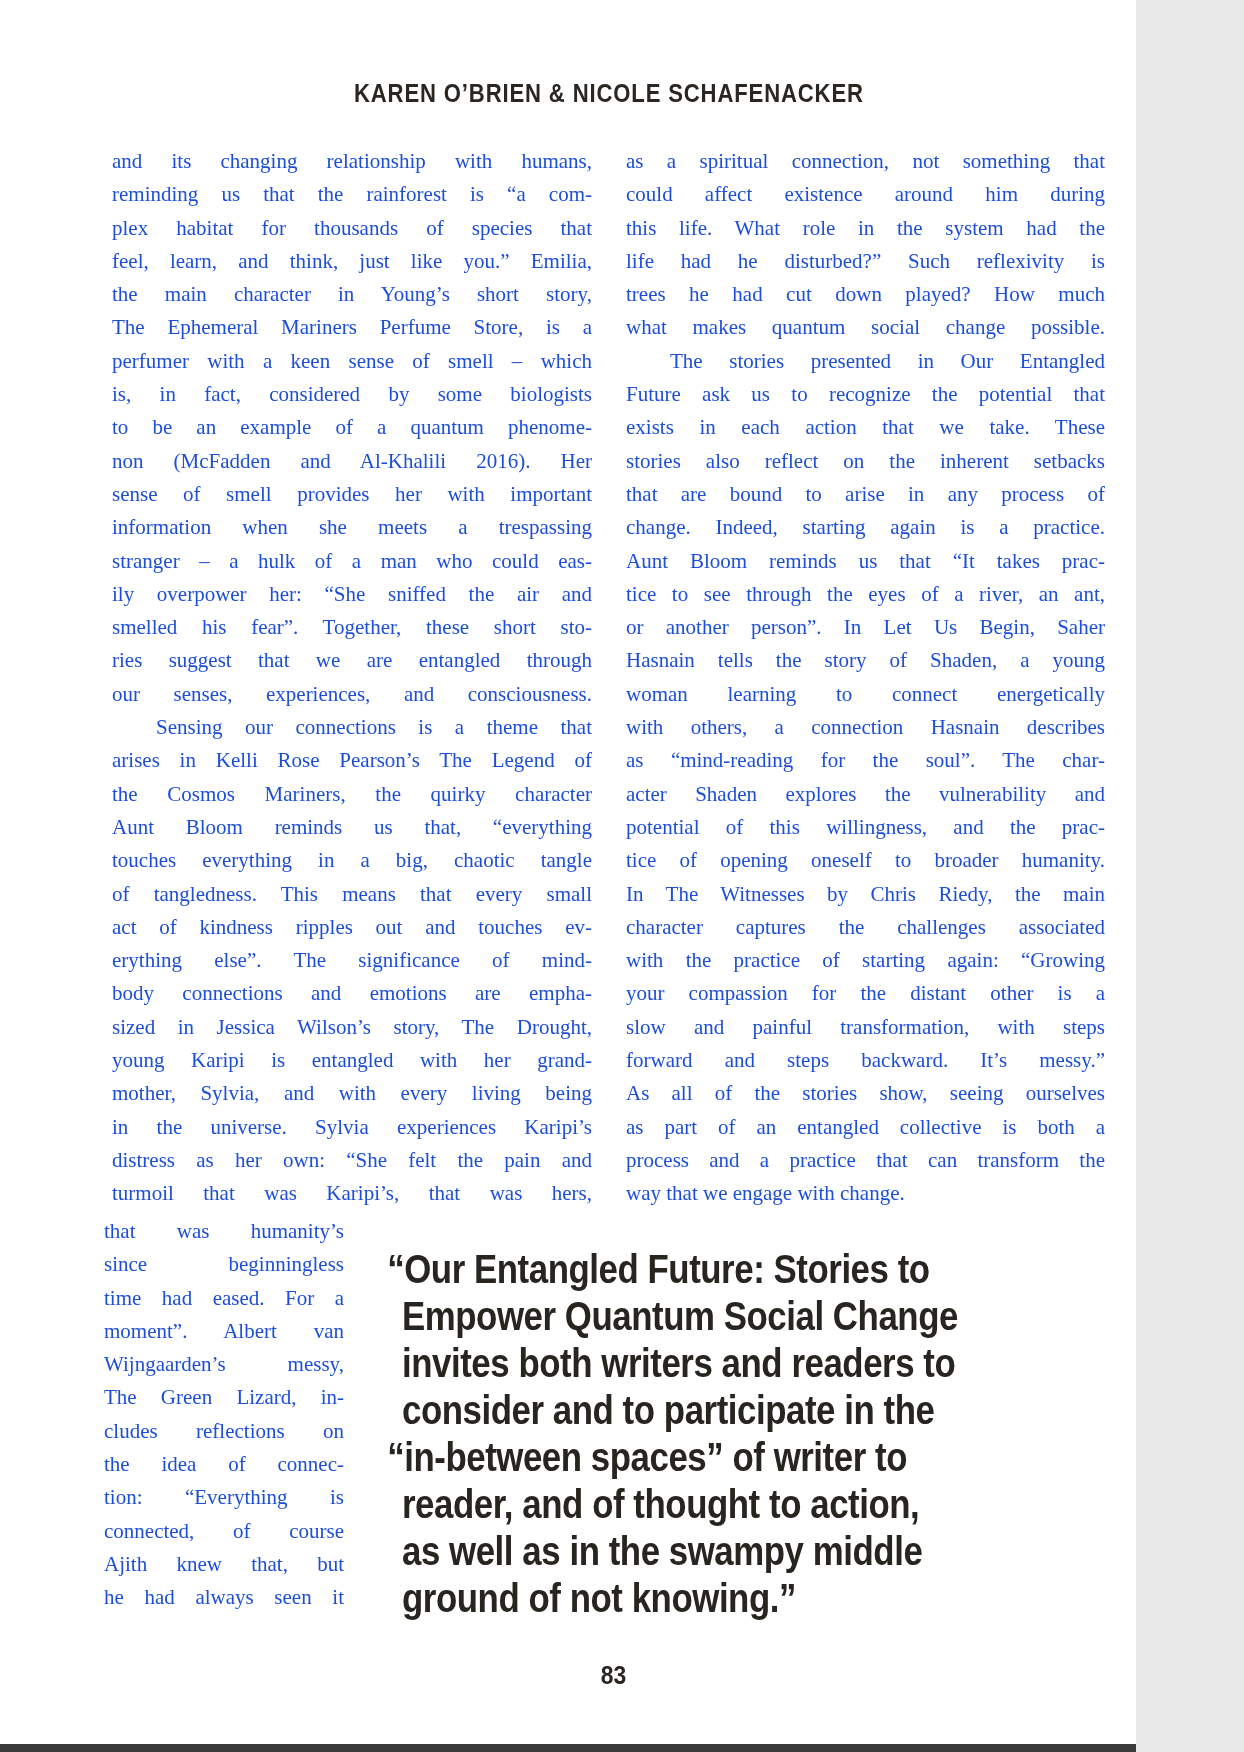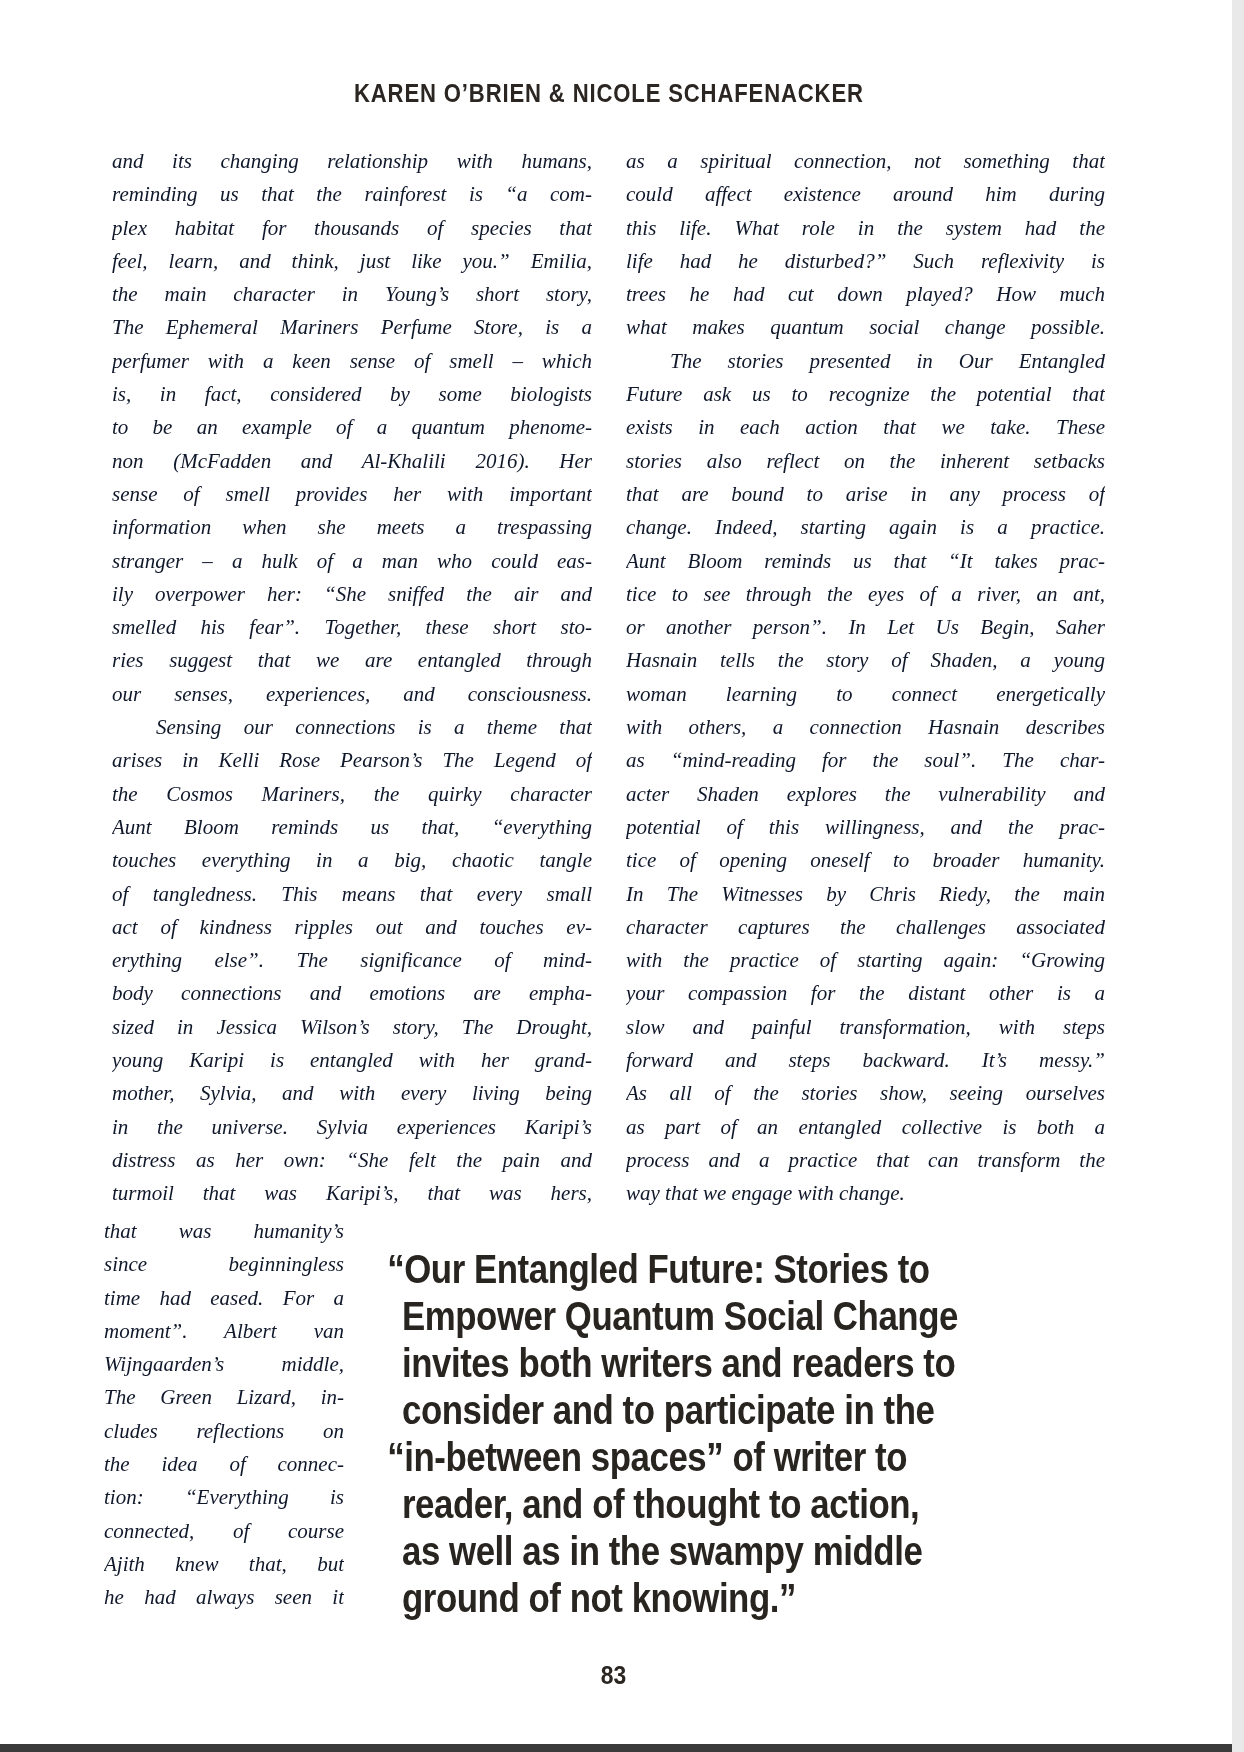--- a/index.html
+++ b/index.html
@@ -1,19 +1,19 @@
 <!DOCTYPE html>
 <html><head>
 <meta charset="utf-8">
 <style>
   html, body { margin: 0; padding: 0; }
   body { background: #e9e9e9; }
   .page {
     position: relative;
-    width: 1232px;
+    width: 1136px;
     height: 1752px;
     background: #ffffff;
     overflow: hidden;
     font-family: "Liberation Serif", serif;
   }
   .running-head {
     position: absolute;
     left: 0; top: 78px;
     width: 1218px;
     text-align: center;
@@ -22,21 +22,21 @@
     display: inline-block;
     transform: scaleX(0.85);
     transform-origin: 50% 50%;
     font-family: "Liberation Sans", sans-serif;
     font-weight: 700;
     font-size: 26px;
     letter-spacing: 1px;
     color: #2b2622;
     white-space: nowrap;
   }
-  .col { position: absolute; color: #0f172a; font-style: italic; }
+  .col { position: absolute; color: #1d4ed8; }
   .col-left-main   { left: 112px; top: 145px;  width: 480px; }
   .col-right       { left: 626px; top: 145px;  width: 479px; }
   .col-left-narrow { left: 104px; top: 1215px; width: 240px; }
   .line {
     font-size: 21px;
     height: 33.3px;
     line-height: 33.3px;
     text-align: justify;
     text-align-last: justify;
     overflow: hidden;
@@ -158,21 +158,21 @@
       <div class="line">as part of an entangled collective is both a</div>
       <div class="line">process and a practice that can transform the</div>
       <div class="line end">way that we engage with change.</div>
     </div>
 
   <div class="col col-left-narrow">
       <div class="line">that was humanity’s</div>
       <div class="line">since beginningless</div>
       <div class="line">time had eased. For a</div>
       <div class="line">moment”. Albert van</div>
-      <div class="line">Wijngaarden’s middle,</div>
+      <div class="line">Wijngaarden’s messy,</div>
       <div class="line">The Green Lizard, in-</div>
       <div class="line">cludes reflections on</div>
       <div class="line">the idea of connec-</div>
       <div class="line">tion: “Everything is</div>
       <div class="line">connected, of course</div>
       <div class="line">Ajith knew that, but</div>
       <div class="line">he had always seen it</div>
     </div>
 
   <div class="pull-quote">

